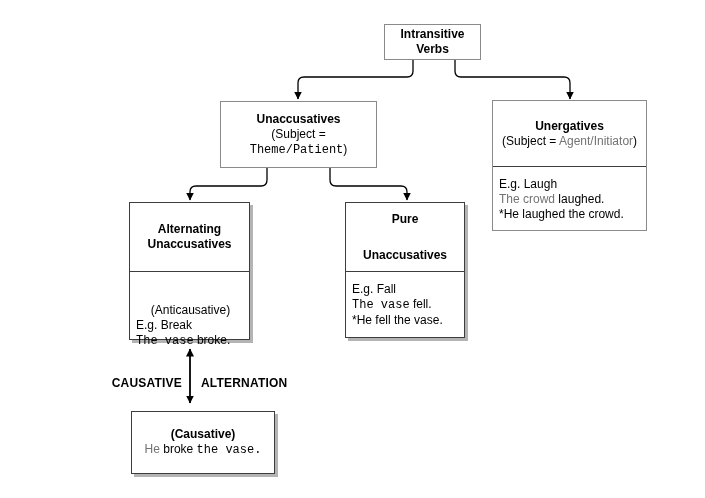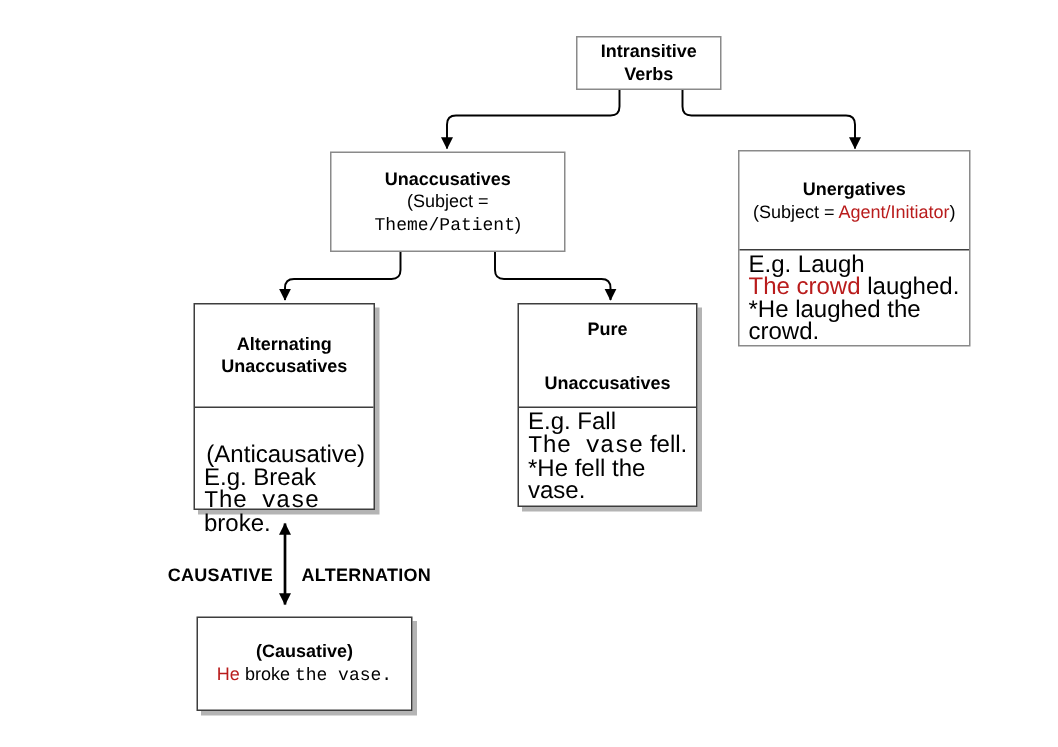--- a/index.html
+++ b/index.html
@@ -13,25 +13,25 @@
   .box.gray{border:1px solid #8a8a8a;}
   .box.dark{border:1px solid #3d3d3d;box-shadow:3px 3px 0 0 #b4b4b4;}
   .title-sec{
     display:flex;flex-direction:column;align-items:center;justify-content:center;
     text-align:center;font-size:12px;line-height:15px;box-sizing:border-box;
   }
   .bold{font-weight:bold;}
   .example-sec{
     box-sizing:border-box;border-top:1px solid #3d3d3d;
     display:flex;flex-direction:column;justify-content:center;
-    font-size:16px;line-height:15px;padding:2px 4px 2px 6px;
+    font-size:12px;line-height:15px;padding:2px 4px 2px 6px;
   }
   .example-sec .center{text-align:center;font-weight:normal;margin-top:40px;}
   .blue{color:#000000;font-family:Liberation Mono, monospace;}
-  .red{color:#b91c1c;}
+  .red{color:#737373;}
   .alt-label{
     position:absolute;top:376px;font-size:12px;font-weight:bold;
     letter-spacing:0.2px;white-space:nowrap;
   }
   #lbl-causative{left:90px;width:92px;text-align:right;}
   #lbl-alternation{left:201px;text-align:right;}
   .sentence{white-space:pre-wrap;}
 </style>
 </head>
 <body>

